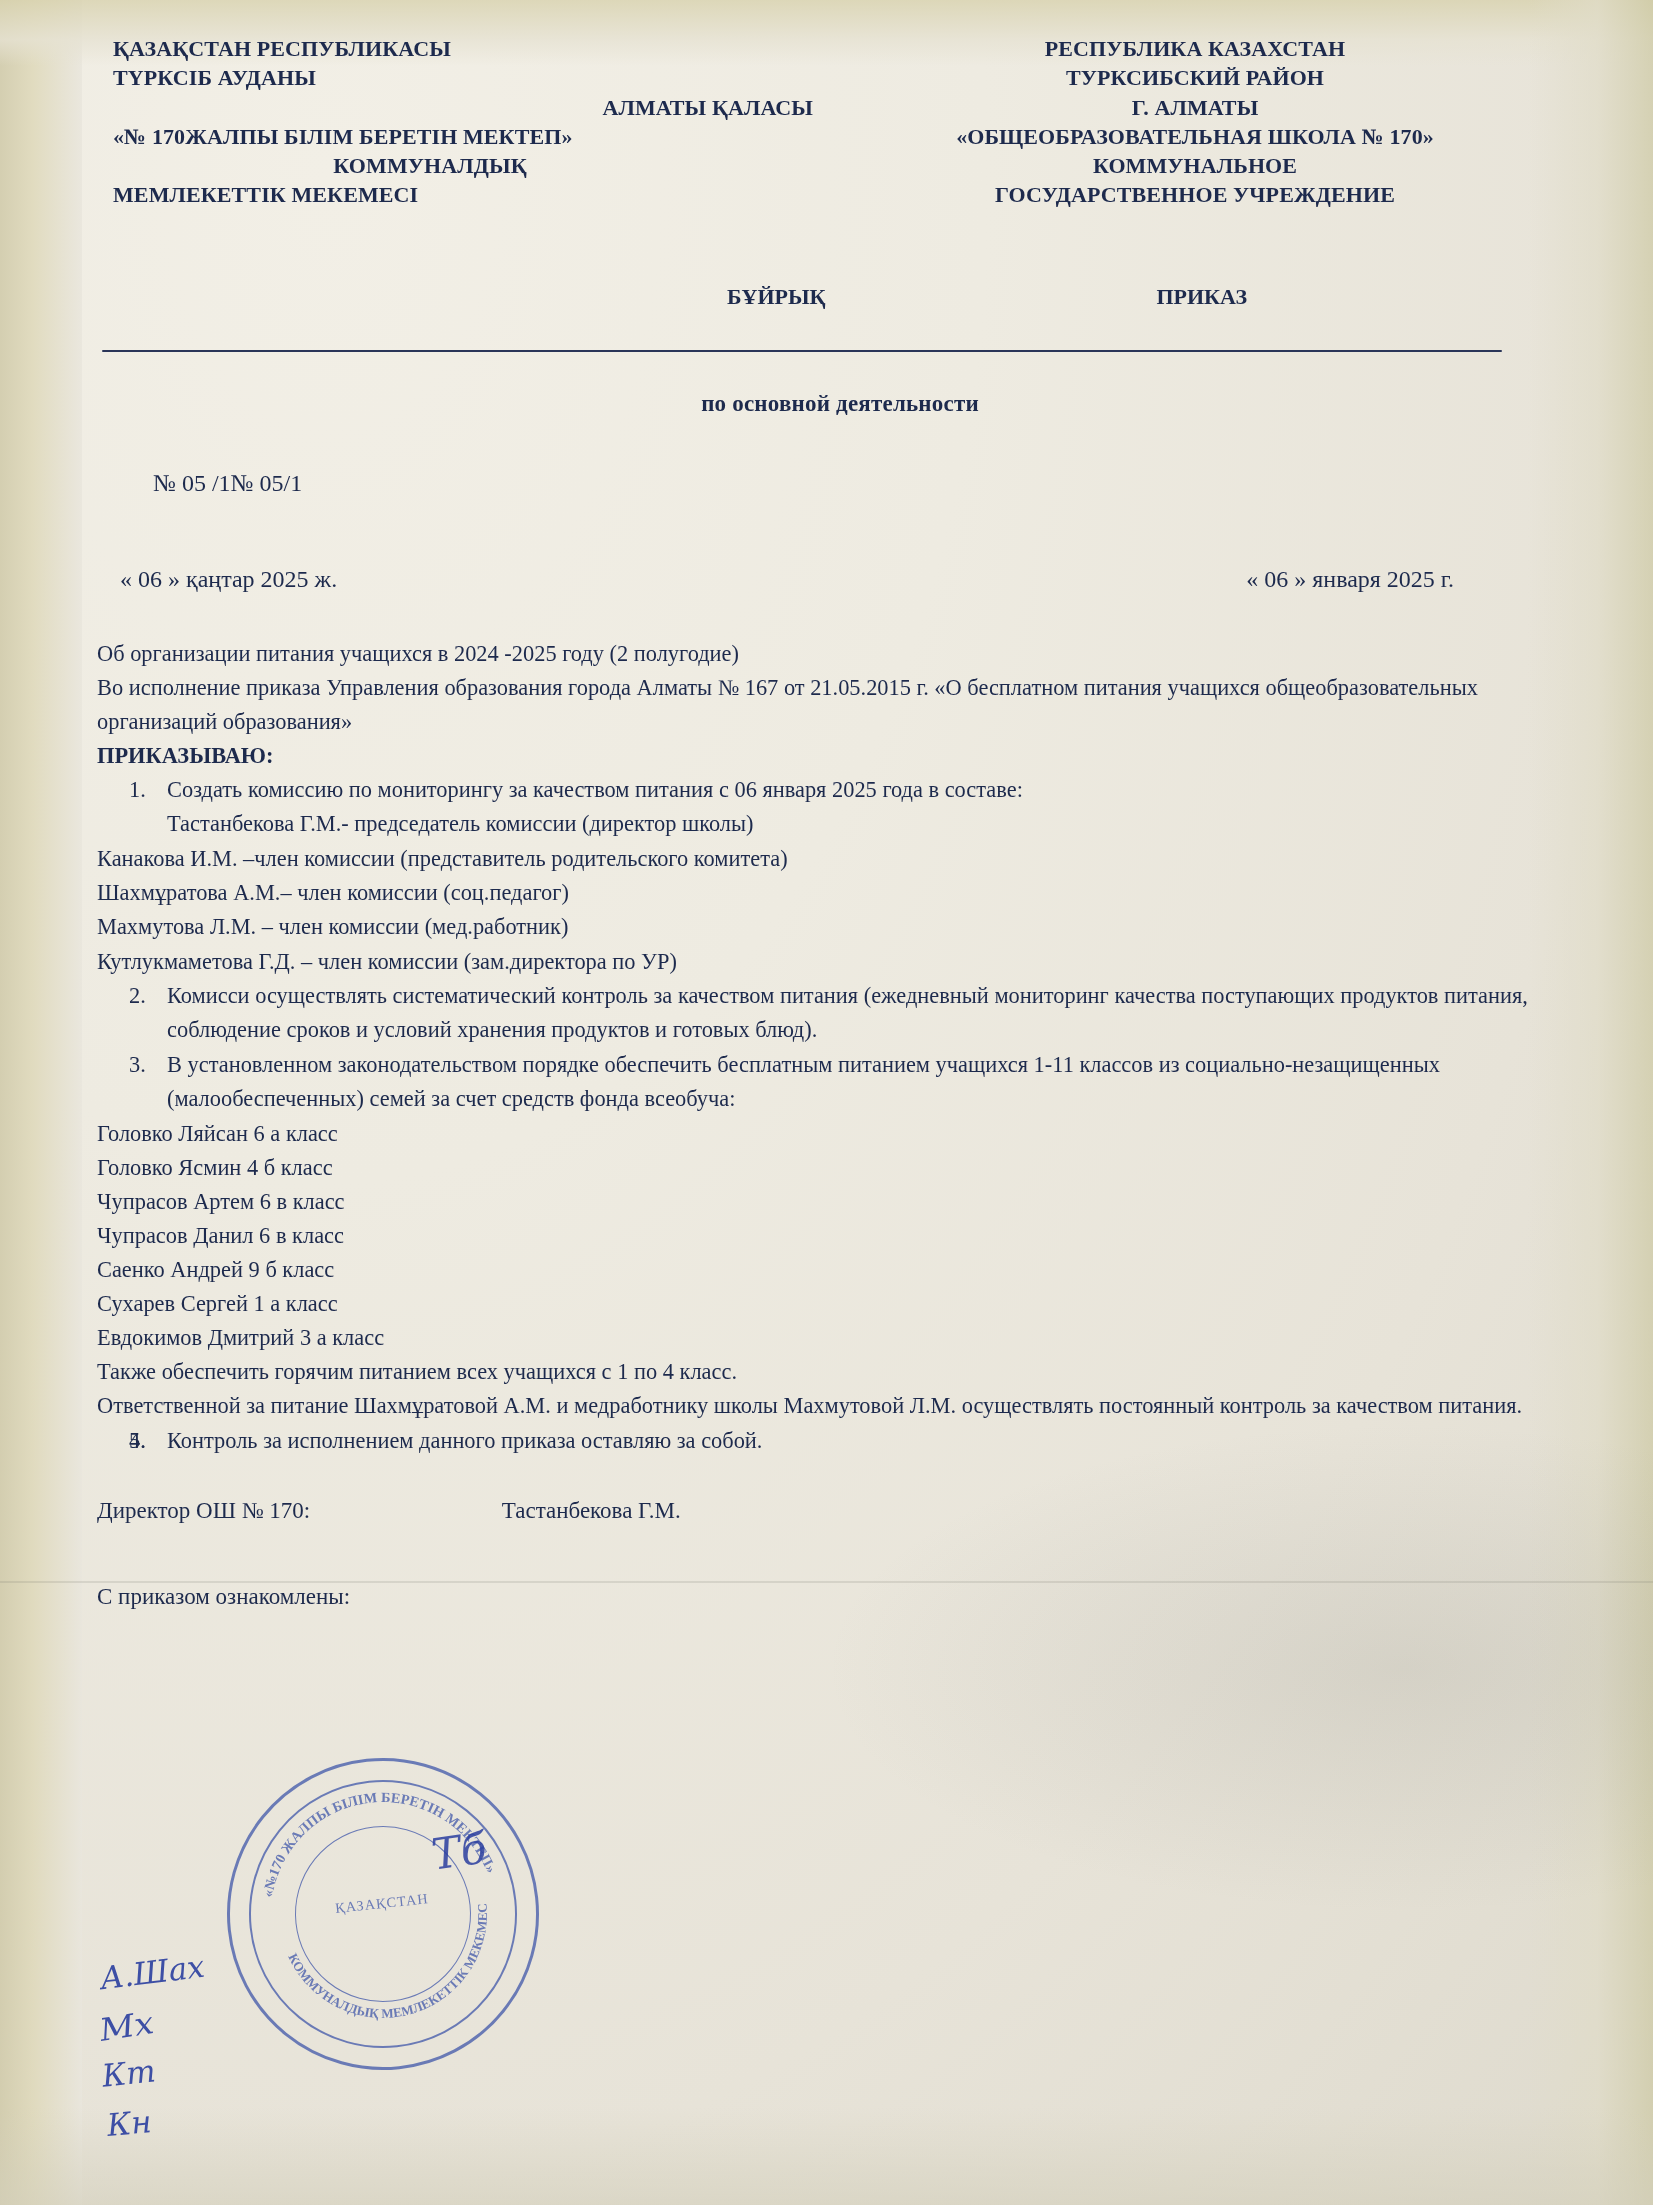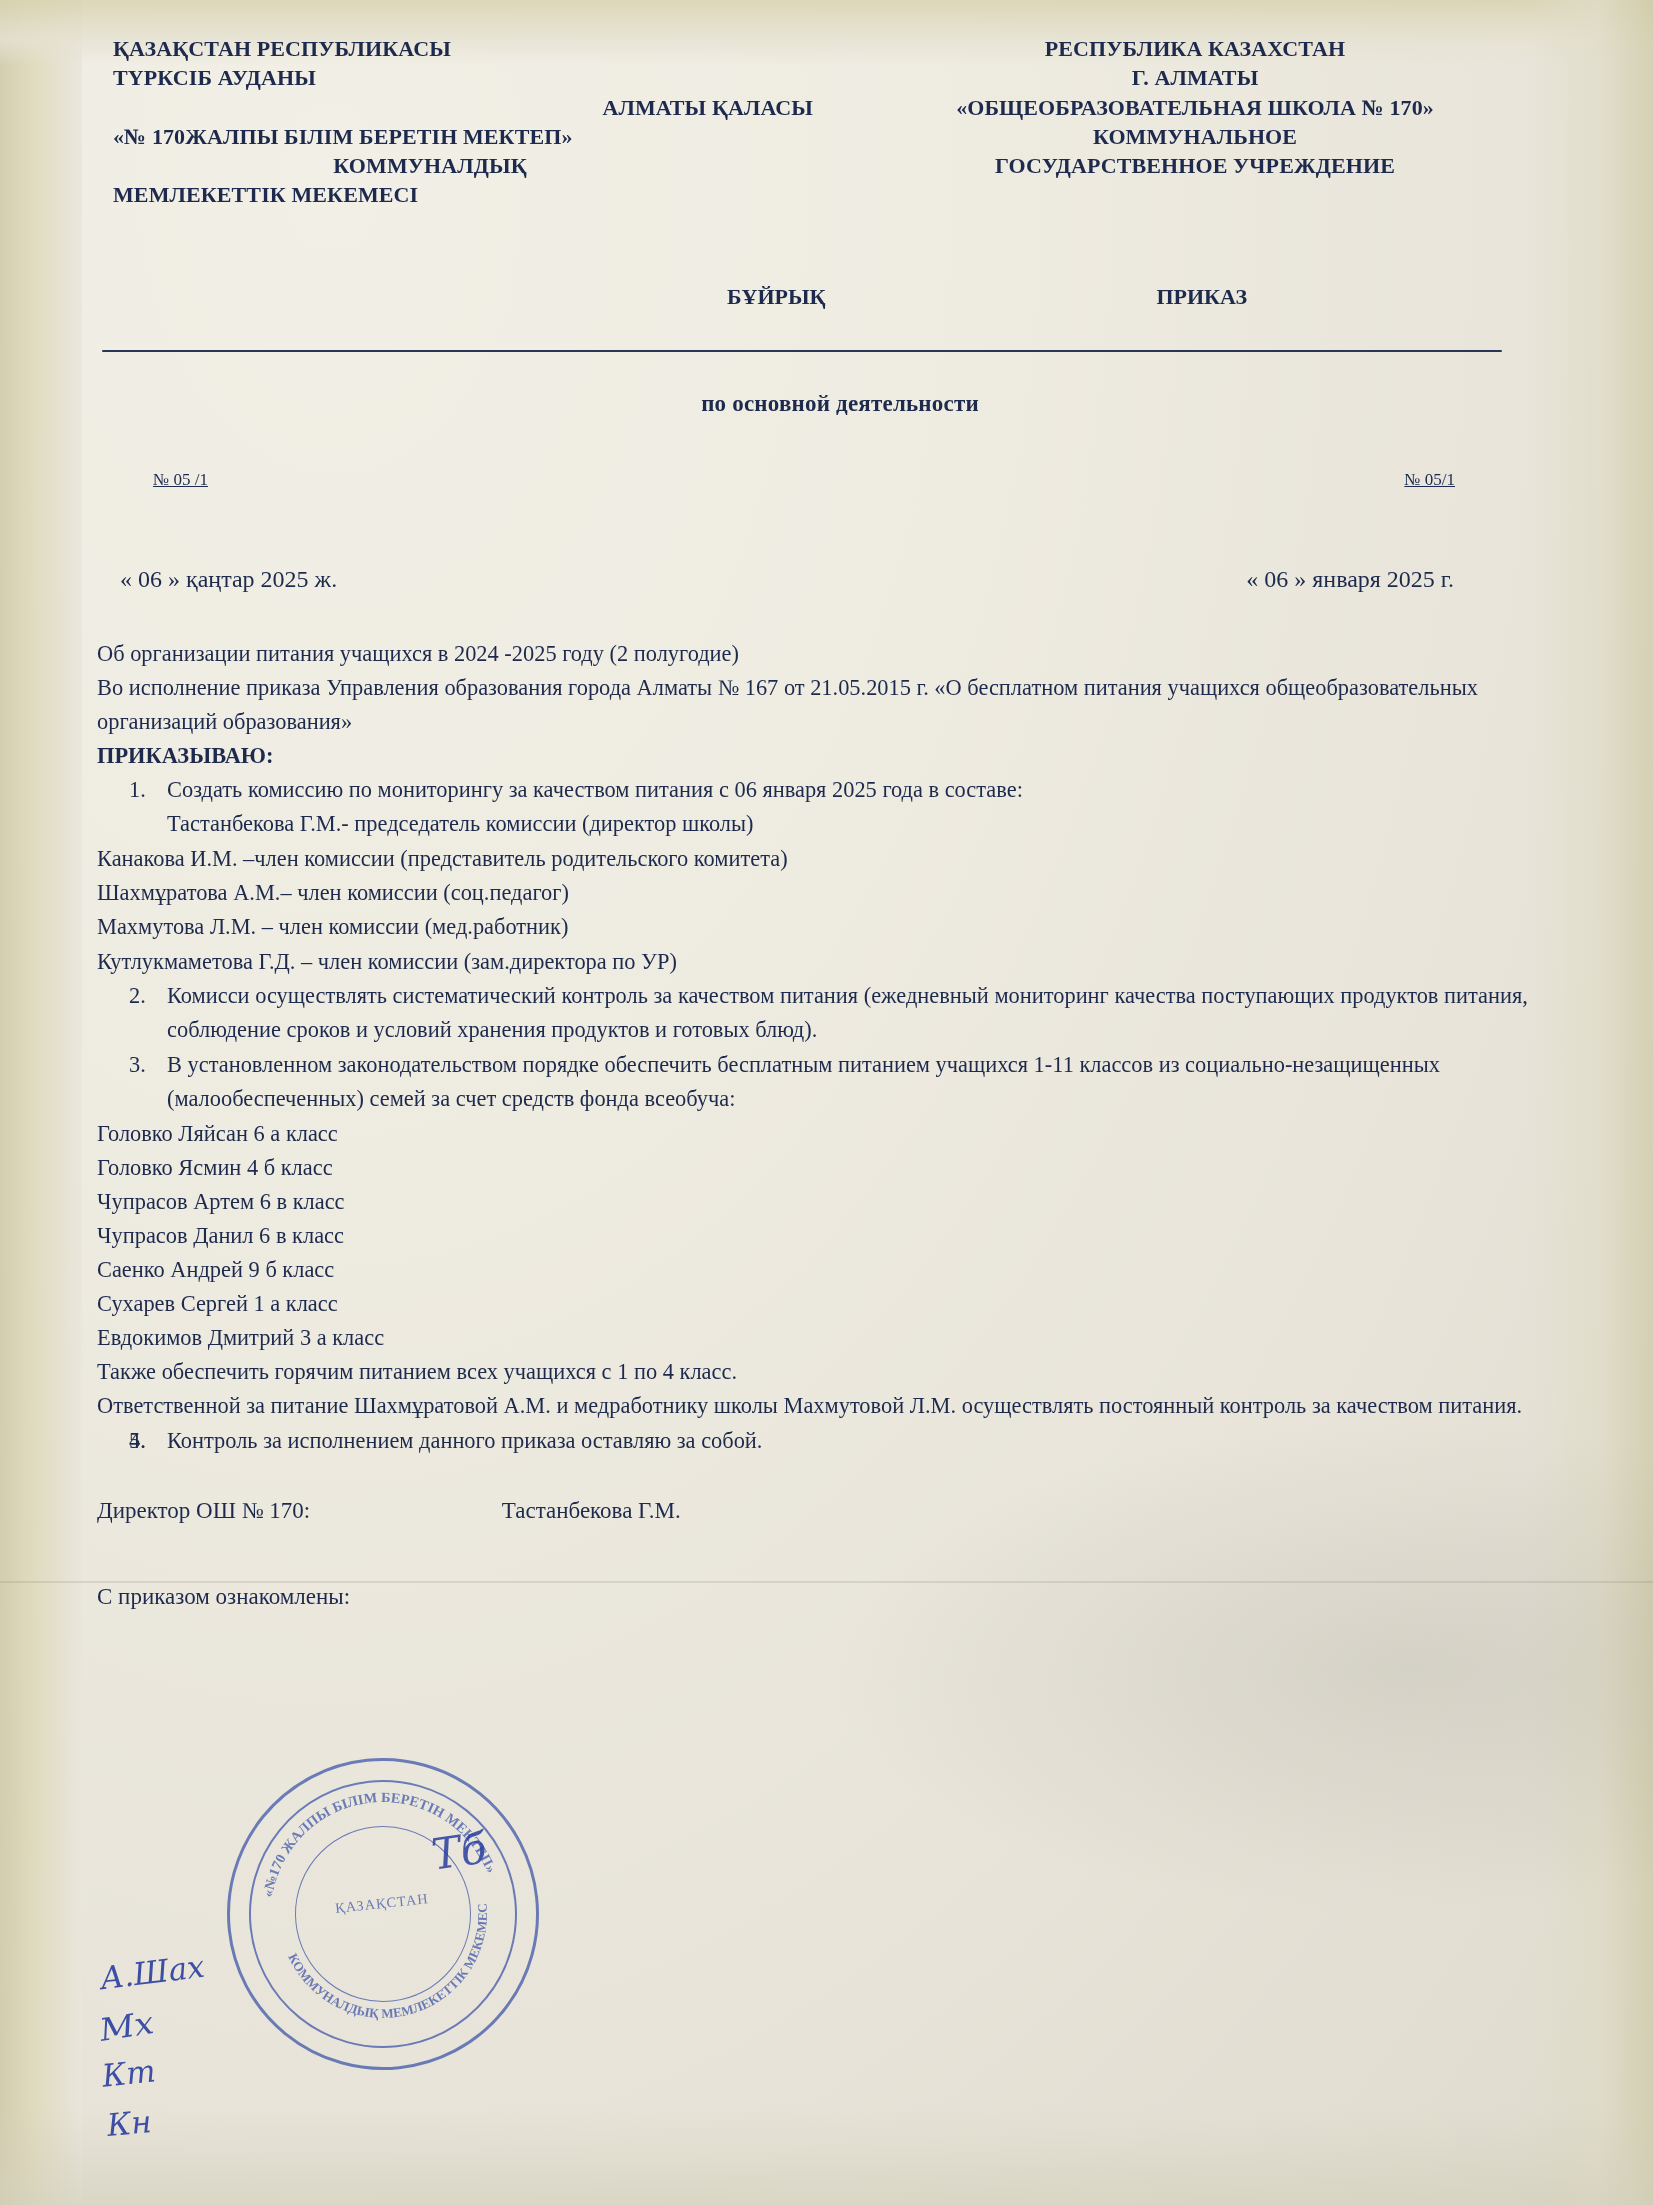--- a/index.html
+++ b/index.html
@@ -122,23 +122,21 @@
     padding-left: 26px;
     box-sizing: border-box;
   }
 
   .numbers {
     position: absolute;
     top: 470px;
     left: 153px;
     width: 1324px;
     display: flex;
-    justify-content: space-between;
-    font-size: 17px;
-    text-decoration: underline;
+    font-size: 24px;
   }
   .numbers .right { padding-right: 22px; }
 
   .dates {
     position: absolute;
     top: 566px;
     left: 120px;
     width: 1367px;
     display: flex;
     justify-content: space-between;
@@ -290,20 +288,21 @@
       <div class="hdr-col left">
         <div class="l1">ҚАЗАҚСТАН РЕСПУБЛИКАСЫ</div>
         <div class="l2">ТҮРКСІБ АУДАНЫ</div>
         <div class="l3">АЛМАТЫ ҚАЛАСЫ</div>
         <div class="l4">«№ 170ЖАЛПЫ БІЛІМ БЕРЕТІН МЕКТЕП»</div>
         <div class="l5">КОММУНАЛДЫҚ</div>
         <div class="l6">МЕМЛЕКЕТТІК МЕКЕМЕСІ</div>
       </div>
       <div class="hdr-col right">
         <div>РЕСПУБЛИКА КАЗАХСТАН</div>
+        <div>ТУРКСИБСКИЙ РАЙОН</div>
         <div>Г. АЛМАТЫ</div>
         <div>«ОБЩЕОБРАЗОВАТЕЛЬНАЯ ШКОЛА № 170»</div>
         <div>КОММУНАЛЬНОЕ</div>
         <div>ГОСУДАРСТВЕННОЕ УЧРЕЖДЕНИЕ</div>
       </div>
     </div>
 
     <div class="doc-type">
       <div class="left">БҰЙРЫҚ</div>
       <div class="right">ПРИКАЗ</div>

